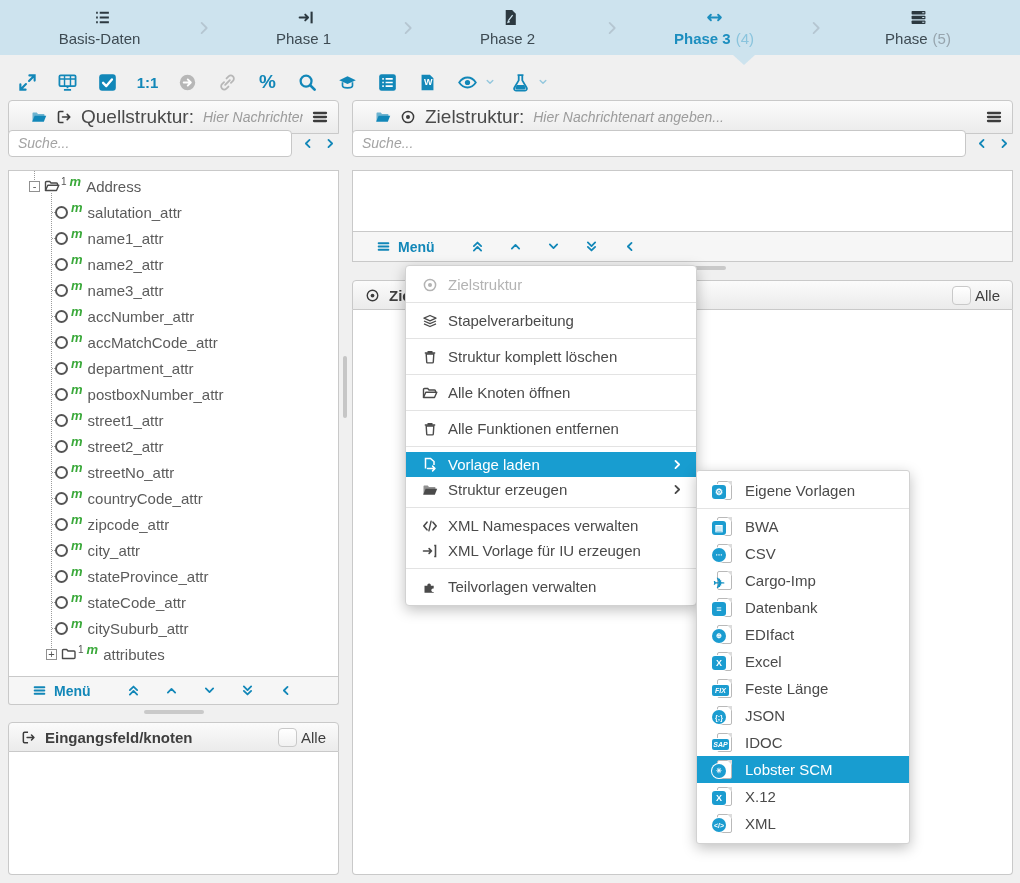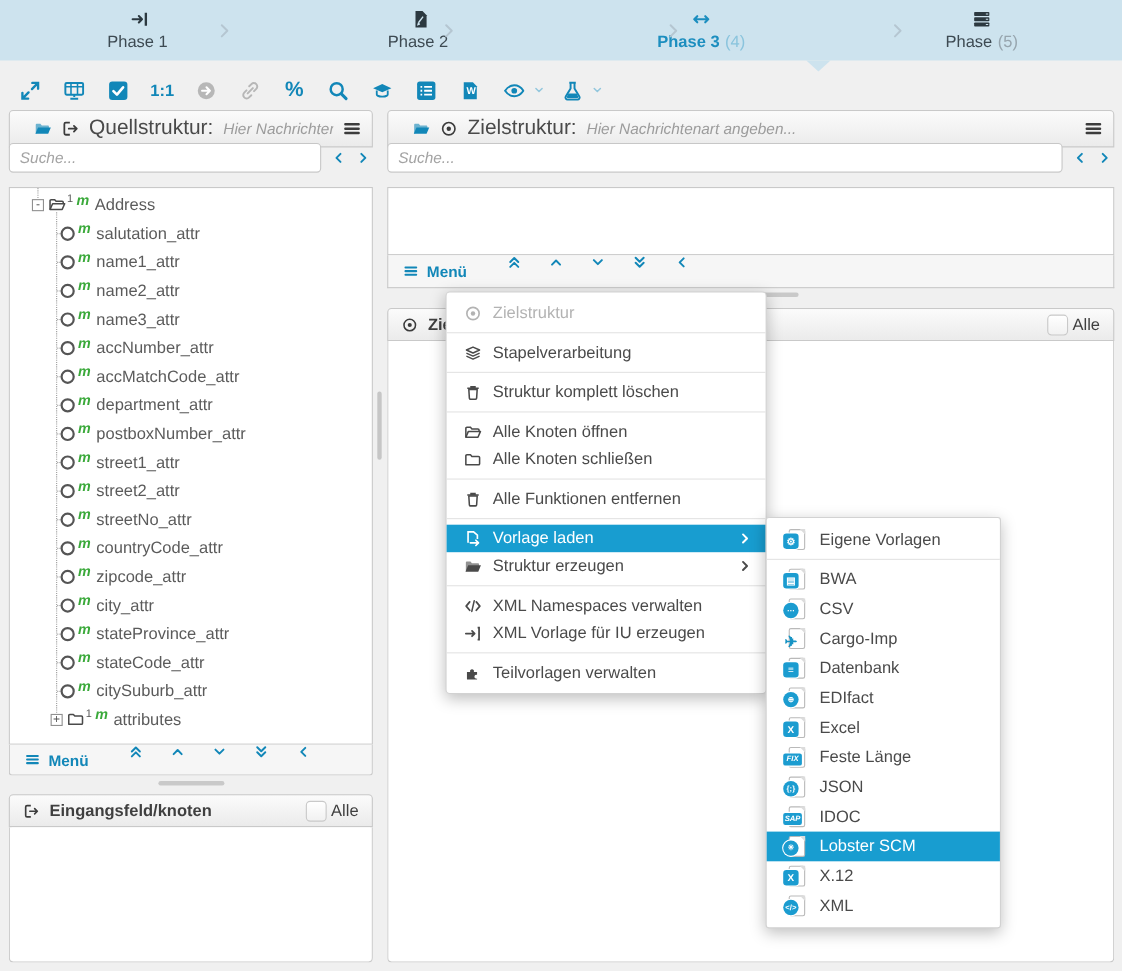--- a/index.html
+++ b/index.html
@@ -44,21 +44,21 @@
   .srow{position:absolute;top:28px;left:0;right:0;height:30px;display:flex;align-items:center}
   .srow input{height:27px;border:1px solid #c7c7c7;border-radius:4px;padding:0 9px;font-style:italic;font-size:14px;color:#555;flex:1;min-width:0;background:#fff;outline:none;font-family:"Liberation Sans",sans-serif;box-sizing:border-box}
   .srow input::placeholder{color:#a3a3a3;font-style:italic}
   .snav{display:flex;gap:10px;margin:0 2px 0 9px;color:#1287b8;flex:none}
   .snav .sb{width:13px;height:13px;cursor:pointer}
 
   .treebox{position:absolute;top:70px;left:0;right:0;background:#fff;border:1px solid #c9c9c9;box-sizing:border-box;overflow:hidden}
   #left .treebox{height:507px}
   #right .treebox{height:62px}
 
-  .mbar{position:absolute;left:0;right:0;height:28px;background:#f6f6f6;border:1px solid #c9c9c9;border-top:none;display:flex;padding:0 14px;box-sizing:border-box;color:#1287b8}
+  .mbar{position:absolute;left:0;right:0;height:28px;background:#f6f6f6;border:1px solid #c9c9c9;border-top:none;display:flex;align-items:center;padding:0 24px;box-sizing:border-box;color:#1287b8}
   #left .mbar{top:577px;border-radius:0 0 3px 3px}
   #right .mbar{top:132px;height:30px}
   .mlabel{display:flex;align-items:center;gap:8px;font-size:14px;font-weight:bold;cursor:pointer}
   .mlabel svg{width:13px;height:13px}
   .mnav{display:flex;gap:25px;margin-left:36px}
   .mnav .nb{width:13px;height:13px;cursor:pointer}
   .rot180{transform:rotate(180deg)}
   .rotL{transform:rotate(-90deg)}
   .rotR{transform:rotate(90deg)}
 
@@ -240,20 +240,29 @@
         <path d="M11.5 3.5h2M11.5 8h2M11.5 12.5h2" stroke="#cde3ee" stroke-width="1"></path>
       </symbol>
 </defs>
 </svg>
 
 <div id="app">
 
   <div class="phasebar">
     <div class="phase">
       <svg class="pic">
+          <use href="#s-ph-list"></use>
+        </svg>
+      <span class="plabel">
+          <span>Basis-Daten</span>
+          <span class="cnt"></span>
+        </span>
+    </div>
+    <div class="phase">
+      <svg class="pic">
           <use href="#s-ph-tobar"></use>
         </svg>
       <span class="plabel">
           <span>Phase 1</span>
           <span class="cnt"></span>
         </span>
     </div>
     <div class="phase">
       <svg class="pic">
           <use href="#s-ph-doc"></use>
@@ -658,26 +667,20 @@
         </svg>
       <span>Struktur komplett löschen</span>
     </div>
     <div class="msep"></div>
     <div class="mrow">
       <svg class="i">
           <use href="#s-fopen"></use>
         </svg>
       <span>Alle Knoten öffnen</span>
     </div>
-    <div class="mrow">
-      <svg class="i">
-          <use href="#s-fclosed"></use>
-        </svg>
-      <span>Alle Knoten schließen</span>
-    </div>
     <div class="msep"></div>
     <div class="mrow">
       <svg class="i">
           <use href="#s-trash"></use>
         </svg>
       <span>Alle Funktionen entfernen</span>
     </div>
     <div class="msep"></div>
     <div class="mrow hl">
       <svg class="i">

